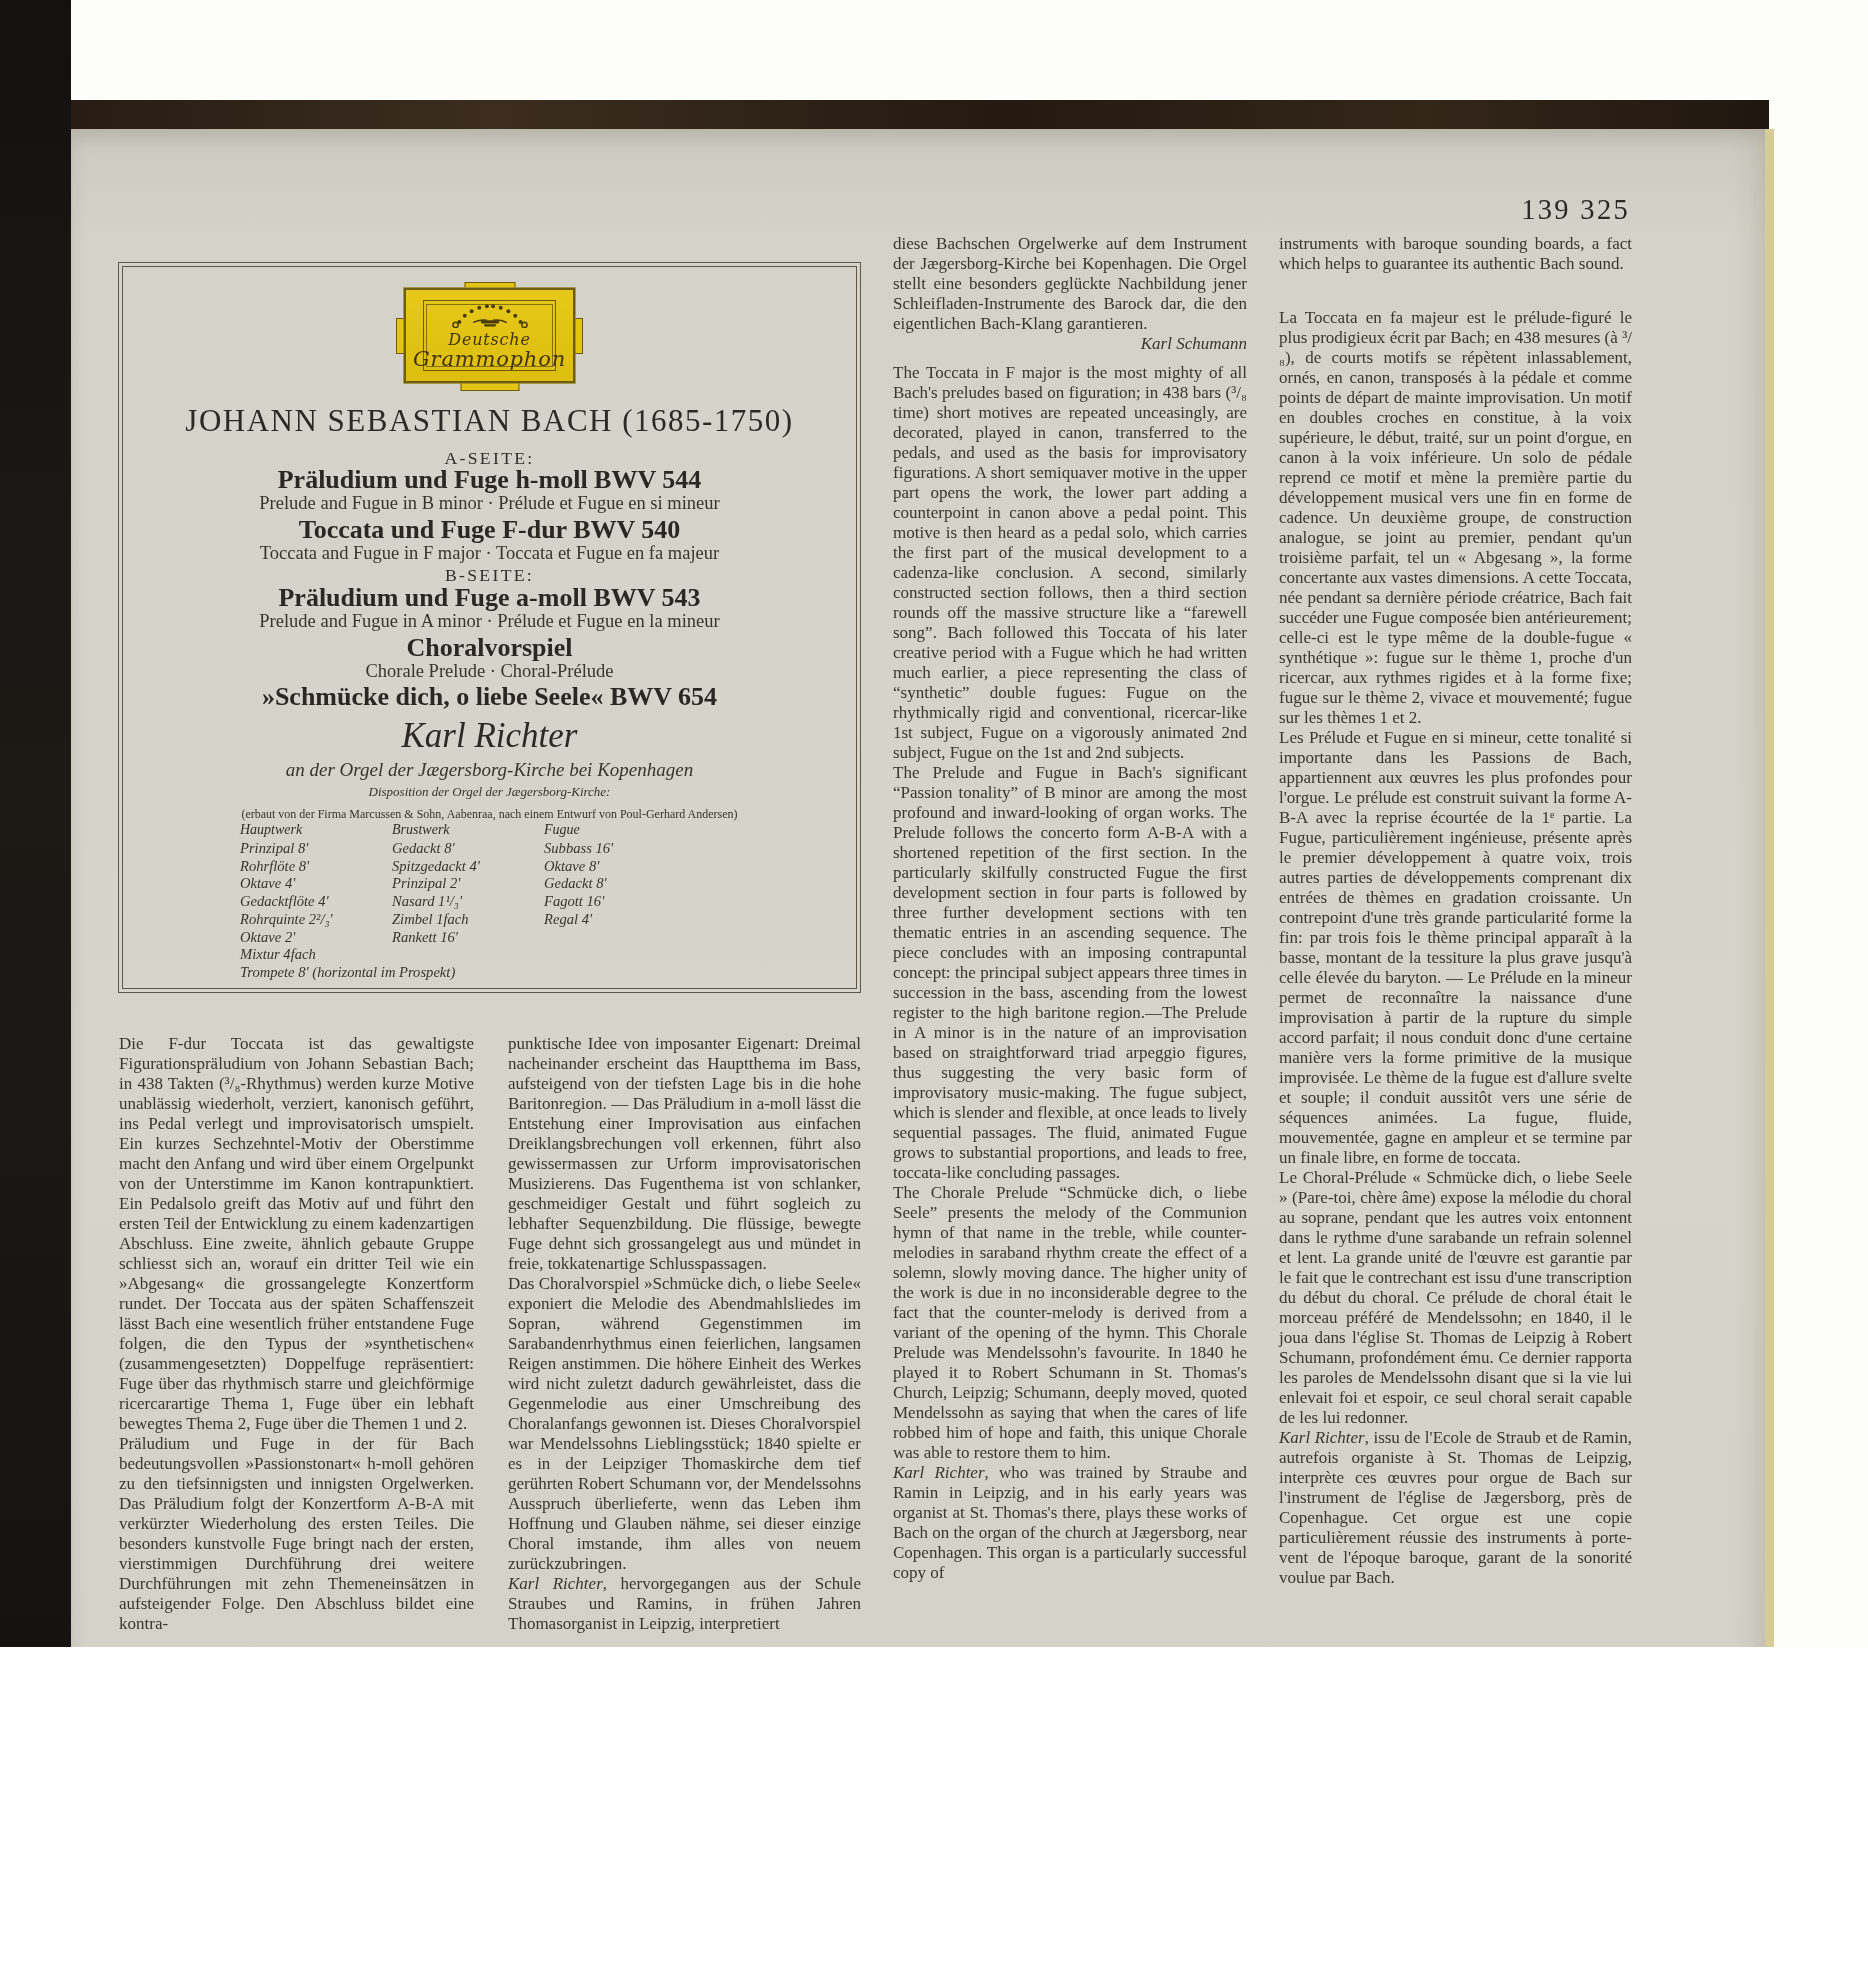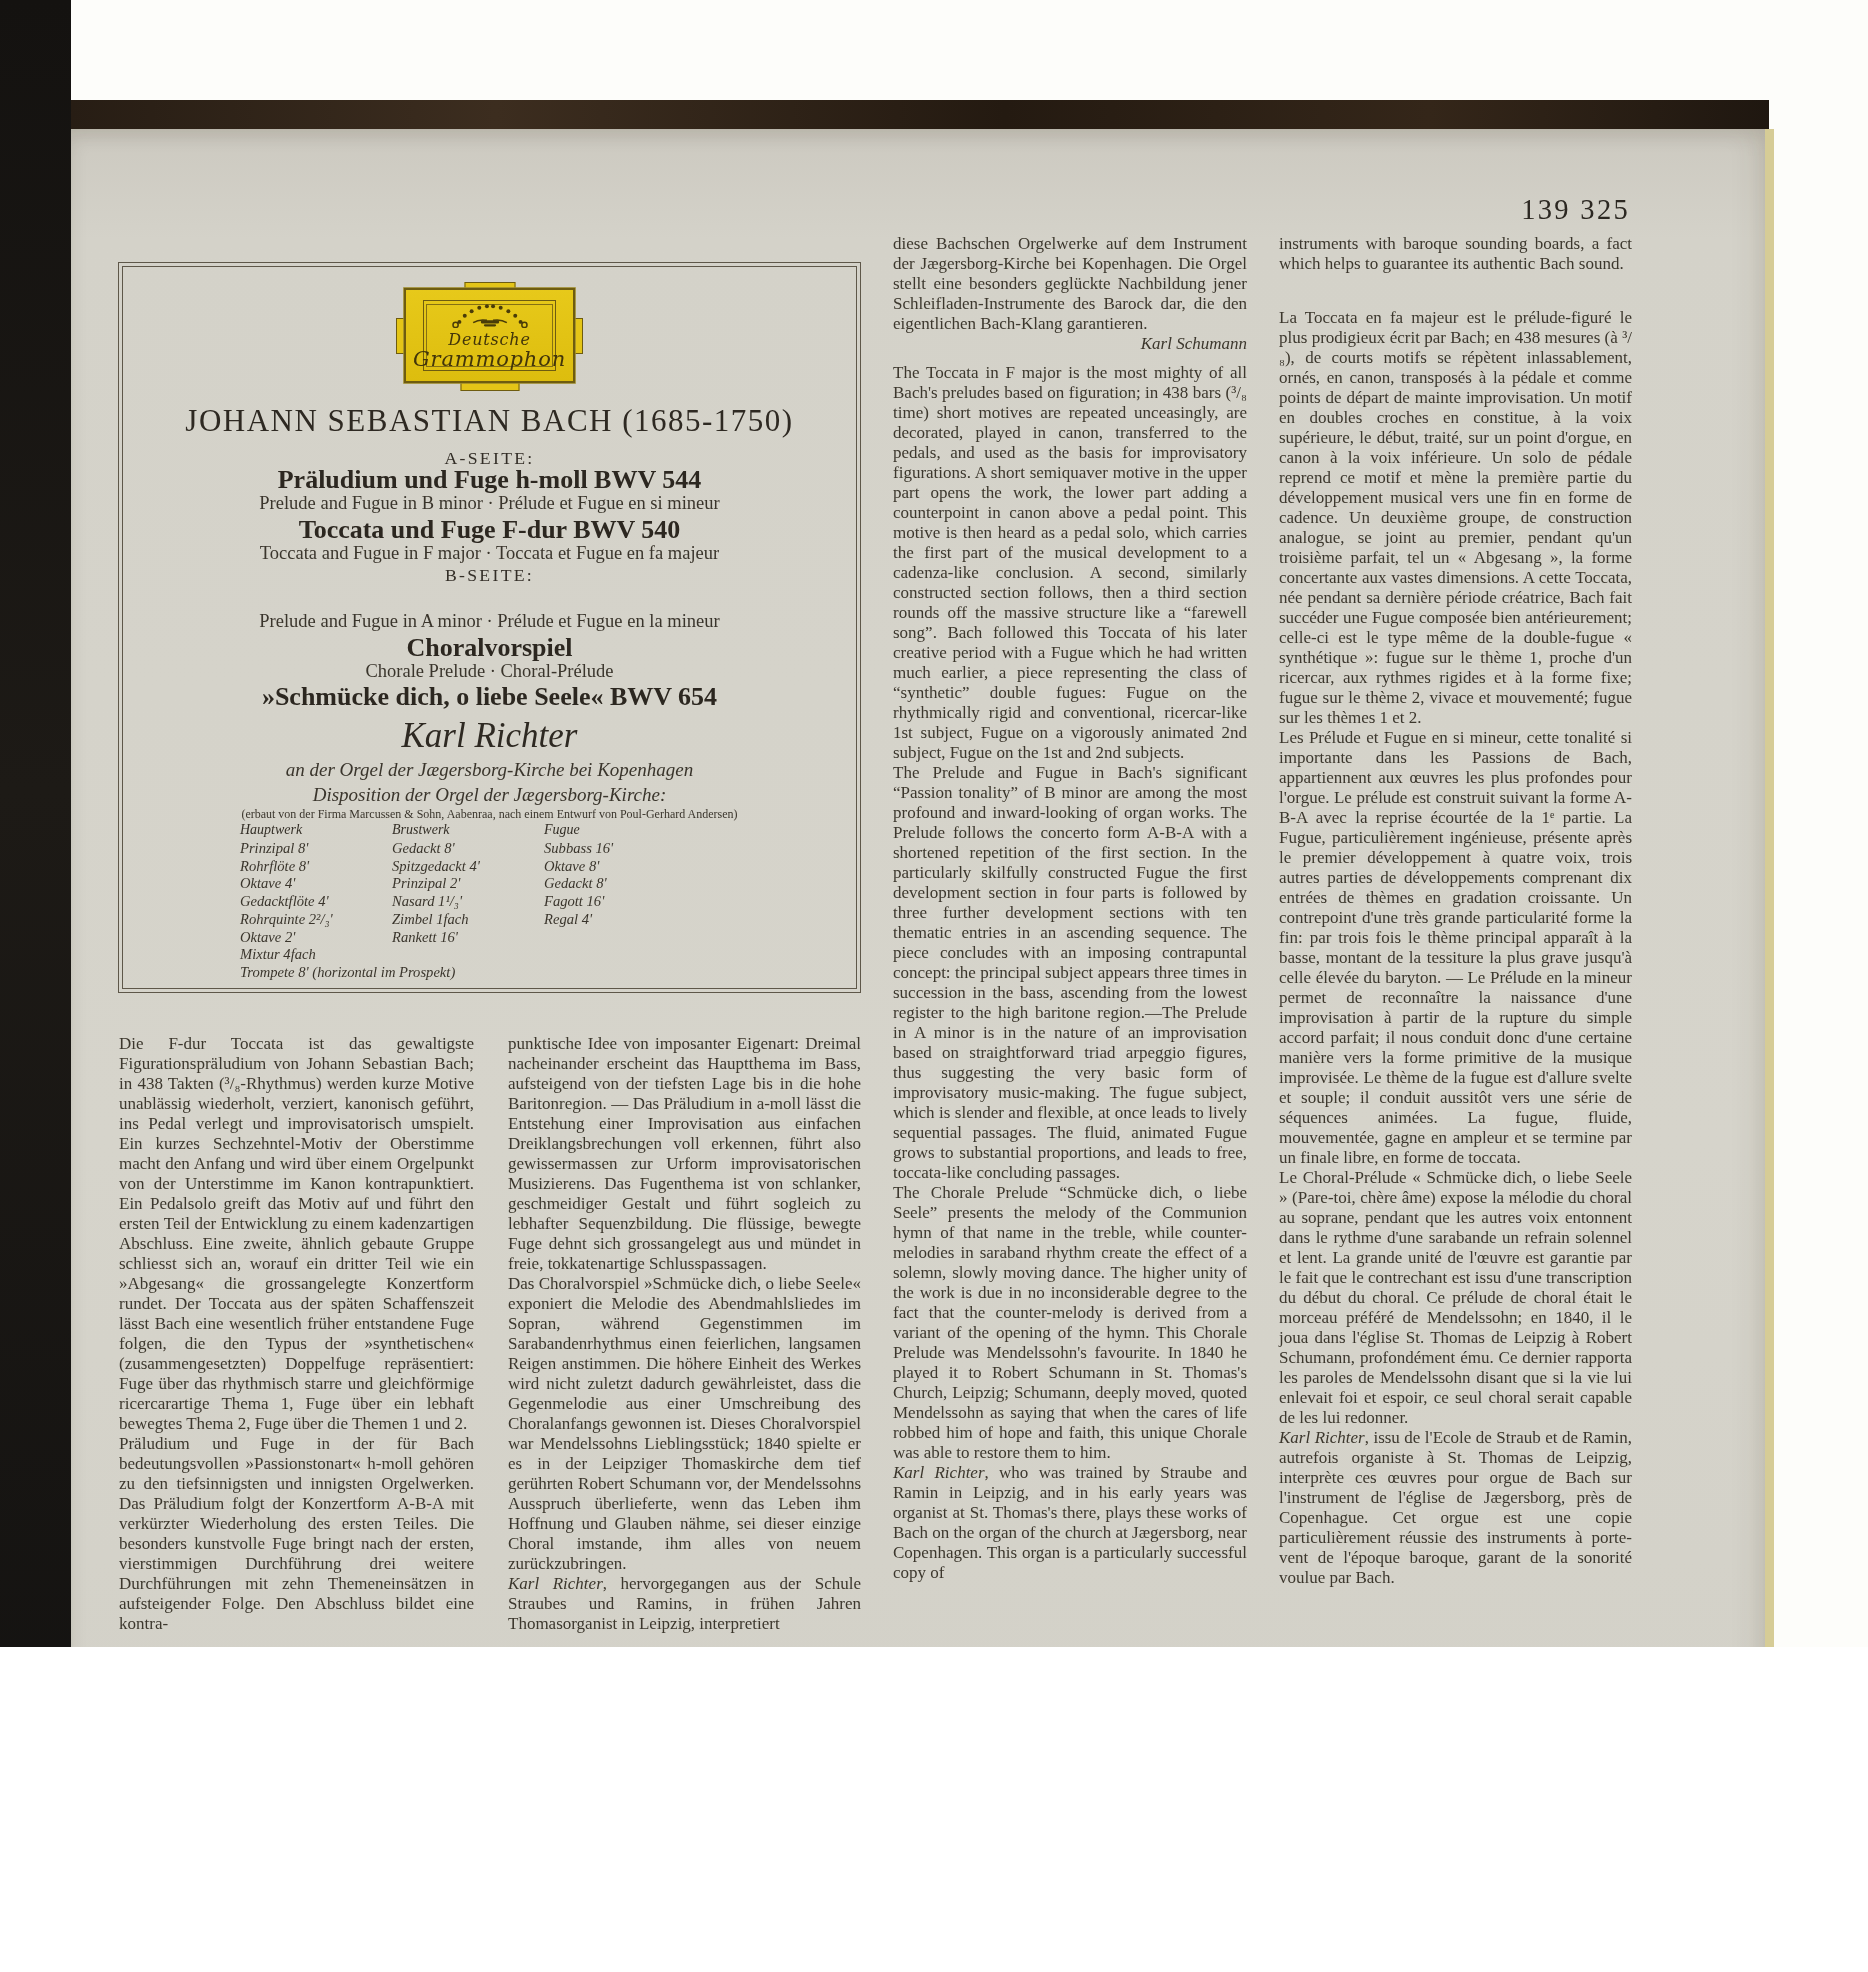--- a/index.html
+++ b/index.html
@@ -36,21 +36,21 @@
         font-family:"DejaVu Serif", serif;font-style:italic;}
   .dg-t1{top:40px;font-size:16px;letter-spacing:0.8px;}
   .dg-t2{top:57px;font-size:21px;letter-spacing:0.8px;}
 
   .composer{top:140px;font-size:31px;letter-spacing:1.5px;color:#2e2922;}
   .side-label{font-size:17.7px;letter-spacing:2.3px;color:#332e27;}
   .work-title{font-size:26px;font-weight:bold;color:#2c2720;}
   .work-sub{font-size:18.5px;color:#3a352c;}
   .artist{top:453px;font-size:35px;font-style:italic;color:#2e2922;}
   .artist-caption{top:496px;font-size:19px;font-style:italic;}
-  .disp-title{top:521px;font-size:19px;font-style:italic;}
+  .disp-title{top:521px;font-size:13px;font-style:italic;}
   .disp-note{top:544px;font-size:12px;}
 
   .organ-table{position:absolute;left:121px;top:559px;right:14px;display:flex;}
   .organ-col{width:152px;flex:0 0 auto;}
   .organ-col:last-child{width:auto;}
   .organ-head{font-size:14px;font-style:italic;color:#332e26;margin-bottom:2px;}
   .organ-stops{font-size:14.6px;font-style:italic;line-height:17.7px;color:#3a352c;}
   .organ-stops .stop{white-space:nowrap;}
 
   
@@ -117,20 +117,21 @@
       </div>
     </div>
 
     <div class="fx composer" style="top:140px">JOHANN SEBASTIAN BACH (1685-1750)</div>
     <div class="fx side-label" style="top:185px">A-SEITE:</div>
     <div class="fx work-title" style="top:202px">Präludium und Fuge h-moll BWV 544</div>
     <div class="fx work-sub" style="top:230px">Prelude and Fugue in B minor · Prélude et Fugue en si mineur</div>
     <div class="fx work-title" style="top:252px">Toccata und Fuge F-dur BWV 540</div>
     <div class="fx work-sub" style="top:280px">Toccata and Fugue in F major · Toccata et Fugue en fa majeur</div>
     <div class="fx side-label" style="top:302px">B-SEITE:</div>
+    <div class="fx work-title" style="top:320px">Präludium und Fuge a-moll BWV 543</div>
     <div class="fx work-sub" style="top:348px">Prelude and Fugue in A minor · Prélude et Fugue en la mineur</div>
     <div class="fx work-title" style="top:370px">Choralvorspiel</div>
     <div class="fx work-sub" style="top:398px">Chorale Prelude · Choral-Prélude</div>
     <div class="fx work-title" style="top:419px">»Schmücke dich, o liebe Seele« BWV 654</div>
     <div class="fx artist">Karl Richter</div>
     <div class="fx artist-caption">an der Orgel der Jægersborg-Kirche bei Kopenhagen</div>
     <div class="fx disp-title">Disposition der Orgel der Jægersborg-Kirche:</div>
     <div class="fx disp-note">(erbaut von der Firma Marcussen &amp; Sohn, Aabenraa, nach einem Entwurf von Poul-Gerhard Andersen)</div>
 
     <div class="organ-table">

